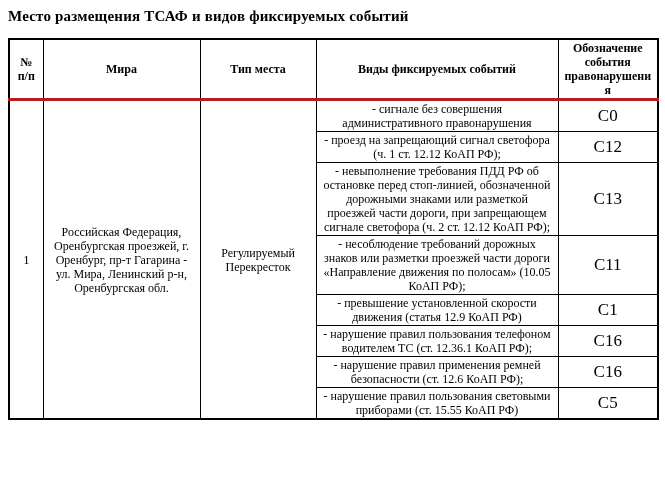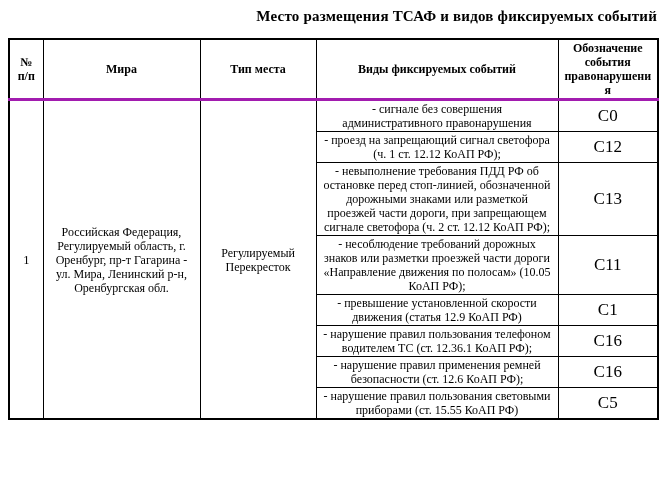--- a/index.html
+++ b/index.html
@@ -6,21 +6,21 @@
   body {
     width: 665px; height: 487px;
     font-family: "Liberation Serif", serif;
     color: #000000;
     overflow: hidden;
   }
   .page { padding: 6px 8px 0 8px; }
   .doc-title {
     font-size: 15px;
     font-weight: bold;
-    text-align: right;
+    text-align: left;
     margin: 2px 0 13px 0;
     letter-spacing: 0.2px;
   }
   table.tsaf {
     border-collapse: collapse;
     table-layout: fixed;
     width: 649px;
     border: 2px solid #000;
   }
   .tsaf th, .tsaf td {
@@ -28,21 +28,21 @@
     text-align: center;
     vertical-align: middle;
     padding: 1px 4px;
     font-size: 12px;
     line-height: 14px;
     overflow-wrap: break-word;
     word-wrap: break-word;
   }
   .tsaf thead th {
     font-weight: bold;
-    border-bottom: 3px solid #a21caf;
+    border-bottom: 3px solid #b91c1c;
     height: 56px;
   }
   .tsaf td.num-cell { font-size: 12.5px; }
   .tsaf td.code-cell { font-size: 17px; }
   col.c-num   { width: 34px; }
   col.c-addr  { width: 157px; }
   col.c-type  { width: 116px; }
   col.c-event { width: 242px; }
   col.c-code  { width: 100px; }
 </style>
@@ -65,21 +65,21 @@
         <th>№ п/п</th>
         <th>Мира</th>
         <th>Тип места</th>
         <th>Виды фиксируемых событий</th>
         <th>Обозначение события правонарушения</th>
       </tr>
     </thead>
     <tbody>
       <tr>
         <td class="num-cell" rowspan="8">1</td>
-        <td rowspan="8">Российская Федерация, Регулируемый область, г. Оренбург, пр-т Гагарина - ул. Мира, Ленинский р-н, Оренбургская обл.</td>
+        <td rowspan="8">Российская Федерация, Оренбургская проезжей, г. Оренбург, пр-т Гагарина - ул. Мира, Ленинский р-н, Оренбургская обл.</td>
         <td rowspan="8">Регулируемый Перекресток</td>
         <td>- сигнале без совершения административного правонарушения</td>
         <td class="code-cell">C0</td>
       </tr>
       <tr>
         <td>- проезд на запрещающий сигнал светофора (ч. 1 ст. 12.12 КоАП РФ);</td>
         <td class="code-cell">C12</td>
       </tr>
       <tr>
         <td>- невыполнение требования ПДД РФ об остановке перед стоп-линией, обозначенной дорожными знаками или разметкой проезжей части дороги, при запрещающем сигнале светофора (ч. 2 ст. 12.12 КоАП РФ);</td>

